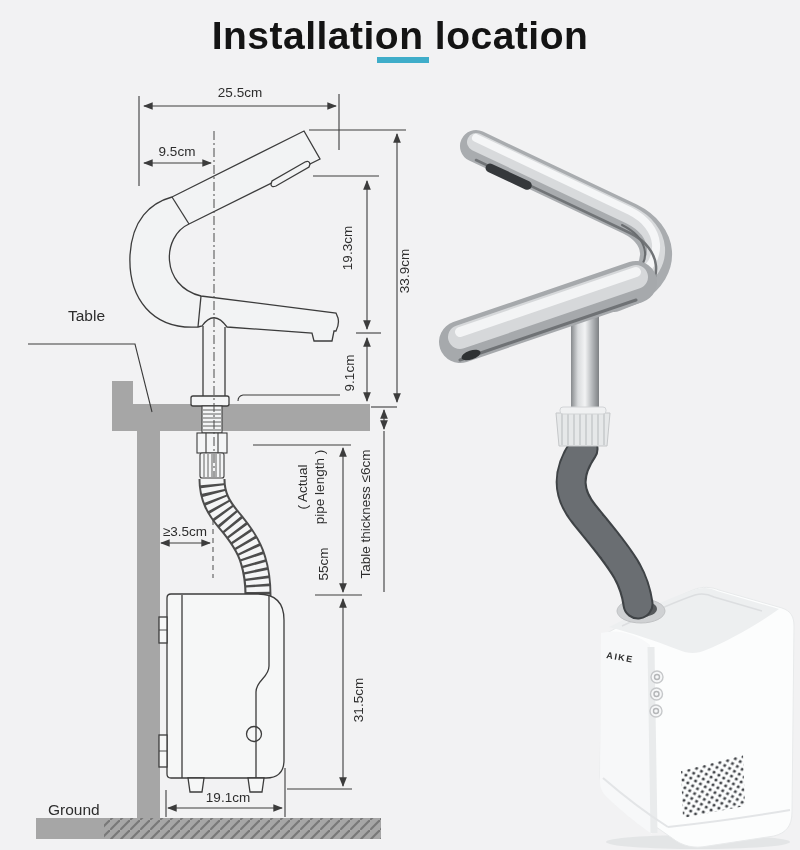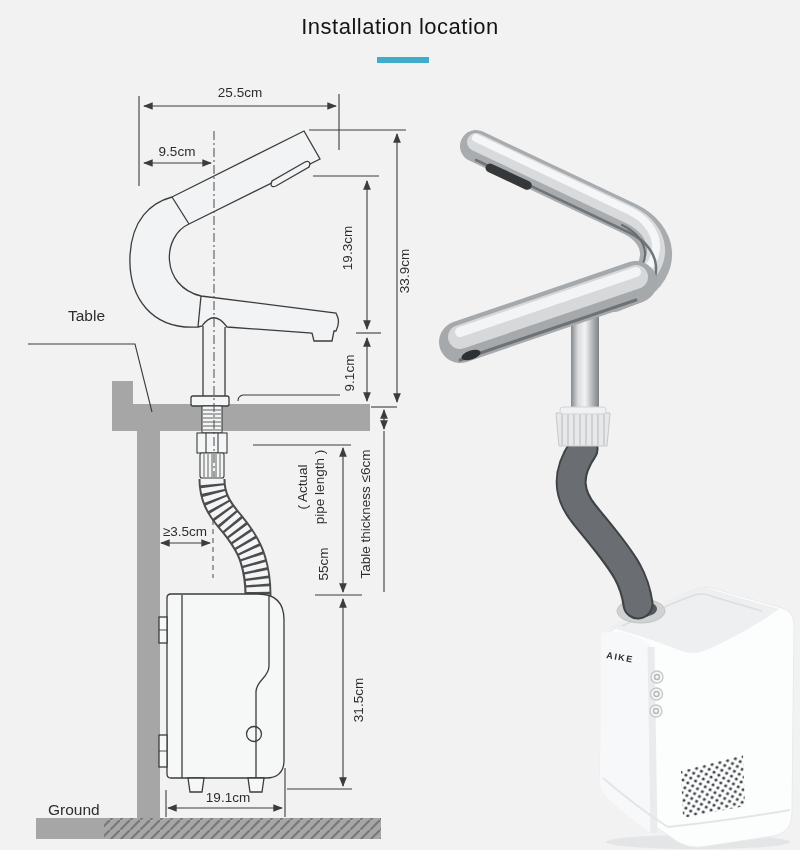--- a/index.html
+++ b/index.html
@@ -1,19 +1,19 @@
 <!DOCTYPE html>
 <html><head>
 <meta charset="utf-8">
 <style>
   html,body{margin:0;padding:0;}
   body{width:800px;height:850px;background:#f2f2f3;font-family:"Liberation Sans",sans-serif;overflow:hidden;}
   .stage{position:relative;width:800px;height:850px;}
   .title{position:absolute;top:14px;left:0;width:800px;text-align:center;
-         font-size:22px;font-weight:normal;color:#141414;letter-spacing:.5px;}
+         font-size:39px;font-weight:bold;color:#141414;letter-spacing:.5px;}
   .accent-bar{position:absolute;top:57px;left:377px;width:52px;height:6px;}
   svg{position:absolute;top:0;left:0;}
   svg text{font-family:"Liberation Sans",sans-serif;fill:#2d2d2d;}
   .dim{font-size:13.5px;}
   .big{font-size:15.5px;}
   .note{font-size:13.5px;}
 </style>
 </head>
 <body>
 

